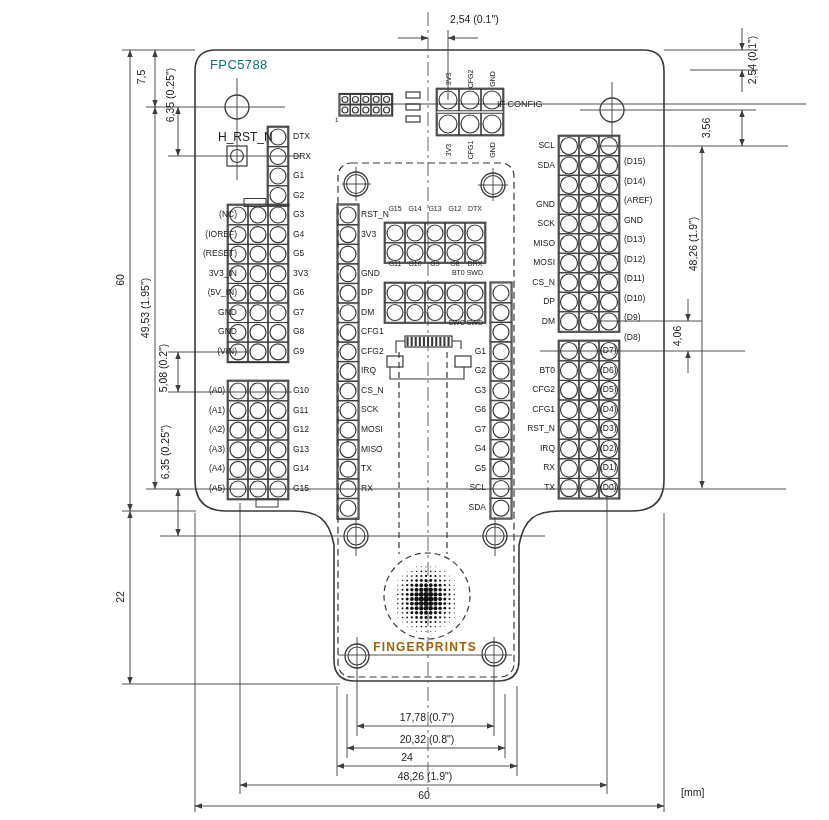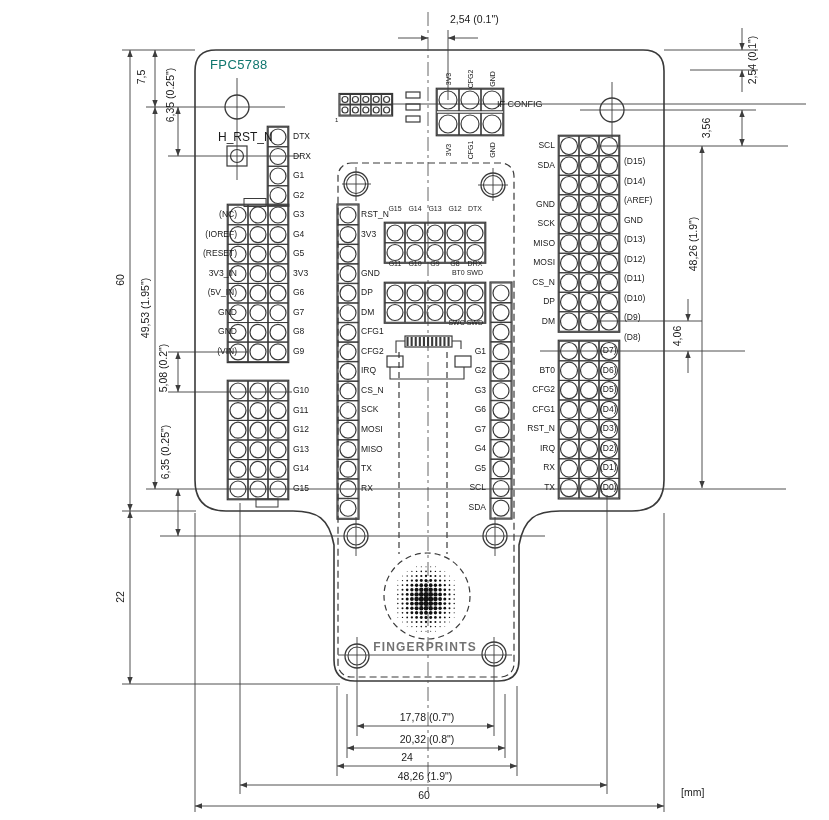--- a/index.html
+++ b/index.html
@@ -15,21 +15,21 @@
   .col .cell{height:19.55px;line-height:19.55px}
   .col.ra{align-items:flex-end}
   .hrow{position:absolute;display:flex;font-size:7px}
   .hrow .cell{width:20px;text-align:center;line-height:11px}
   .small7{font-size:7px}
   .small8{font-size:12px}
   .small9{font-size:9px}
   .pin1{font-size:6px}
   .hdr2{position:absolute;font-size:7px;text-align:right;width:50px}
   .logo{position:absolute;transform:translate(-50%,-50%);font-weight:bold;font-size:12px;
-        letter-spacing:1.2px;color:#737373}
+        letter-spacing:1.2px;color:#a16207}
 </style>
 </head>
 <body>
 
 <div class="canvas">
 
   <svg id="art" width="829" height="820">
       <path d="M216,50 H643 Q664,50 664,71 V480 Q664,511 632,511 H560 C536,511 524,518 519,545 V660 Q519,681 498,681 H355 Q334,681 334,660 V545 C329,518 317,511 293,511 H226 Q195,511 195,480 V71 Q195,50 216,50 Z" fill="none" stroke="#3a3a3a" stroke-width="1.6"></path>
       <rect x="338" y="163" width="176" height="514" rx="13" fill="none" stroke="#3a3a3a" stroke-width="1.2" stroke-dasharray="7,4"></rect>
       <circle cx="427" cy="596" r="43" fill="none" stroke="#3a3a3a" stroke-width="1.2" stroke-dasharray="6,4"></circle>
@@ -705,20 +705,28 @@
   <div class="col" style="left:293px;top:205px">
       <div class="cell">G3</div>
       <div class="cell">G4</div>
       <div class="cell">G5</div>
       <div class="cell">3V3</div>
       <div class="cell">G6</div>
       <div class="cell">G7</div>
       <div class="cell">G8</div>
       <div class="cell">G9</div>
     </div>
+  <div class="col ra" style="left:140px;width:85px;top:381px">
+      <div class="cell">(A0)</div>
+      <div class="cell">(A1)</div>
+      <div class="cell">(A2)</div>
+      <div class="cell">(A3)</div>
+      <div class="cell">(A4)</div>
+      <div class="cell">(A5)</div>
+    </div>
   <div class="col" style="left:293px;top:381px">
       <div class="cell">G10</div>
       <div class="cell">G11</div>
       <div class="cell">G12</div>
       <div class="cell">G13</div>
       <div class="cell">G14</div>
       <div class="cell">G15</div>
     </div>
 
   <div class="col" style="left:361px;top:205px">

